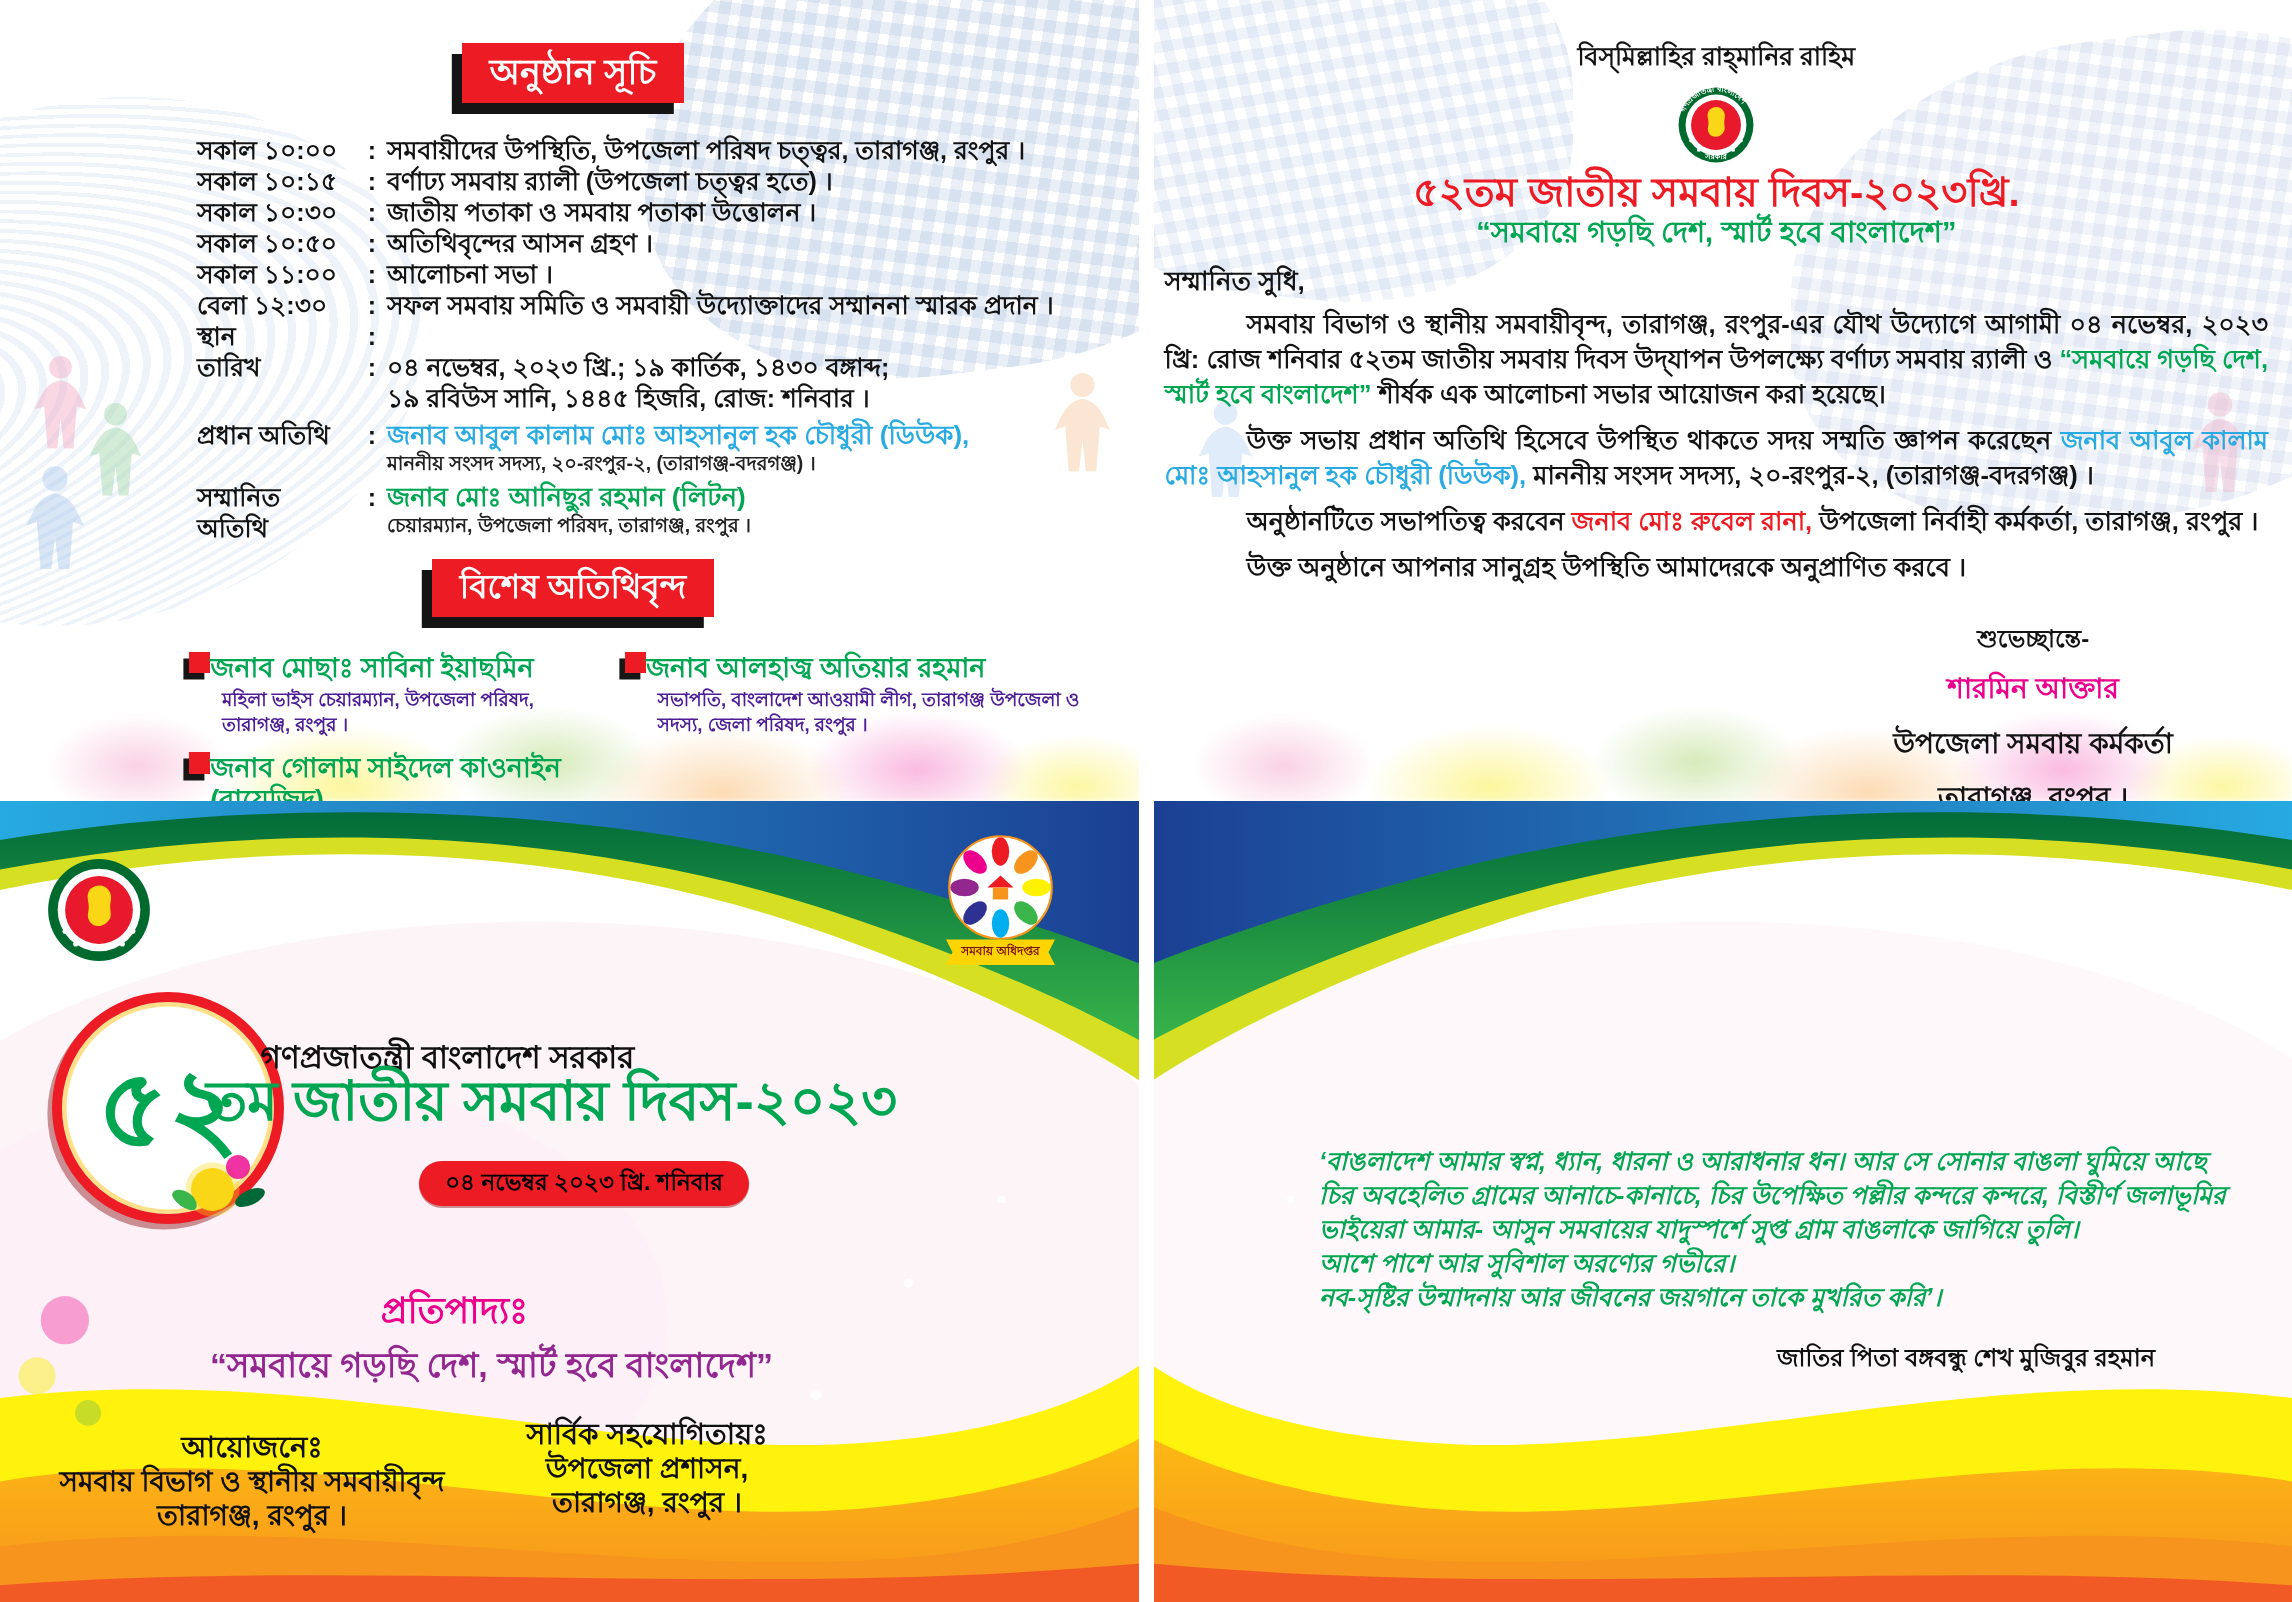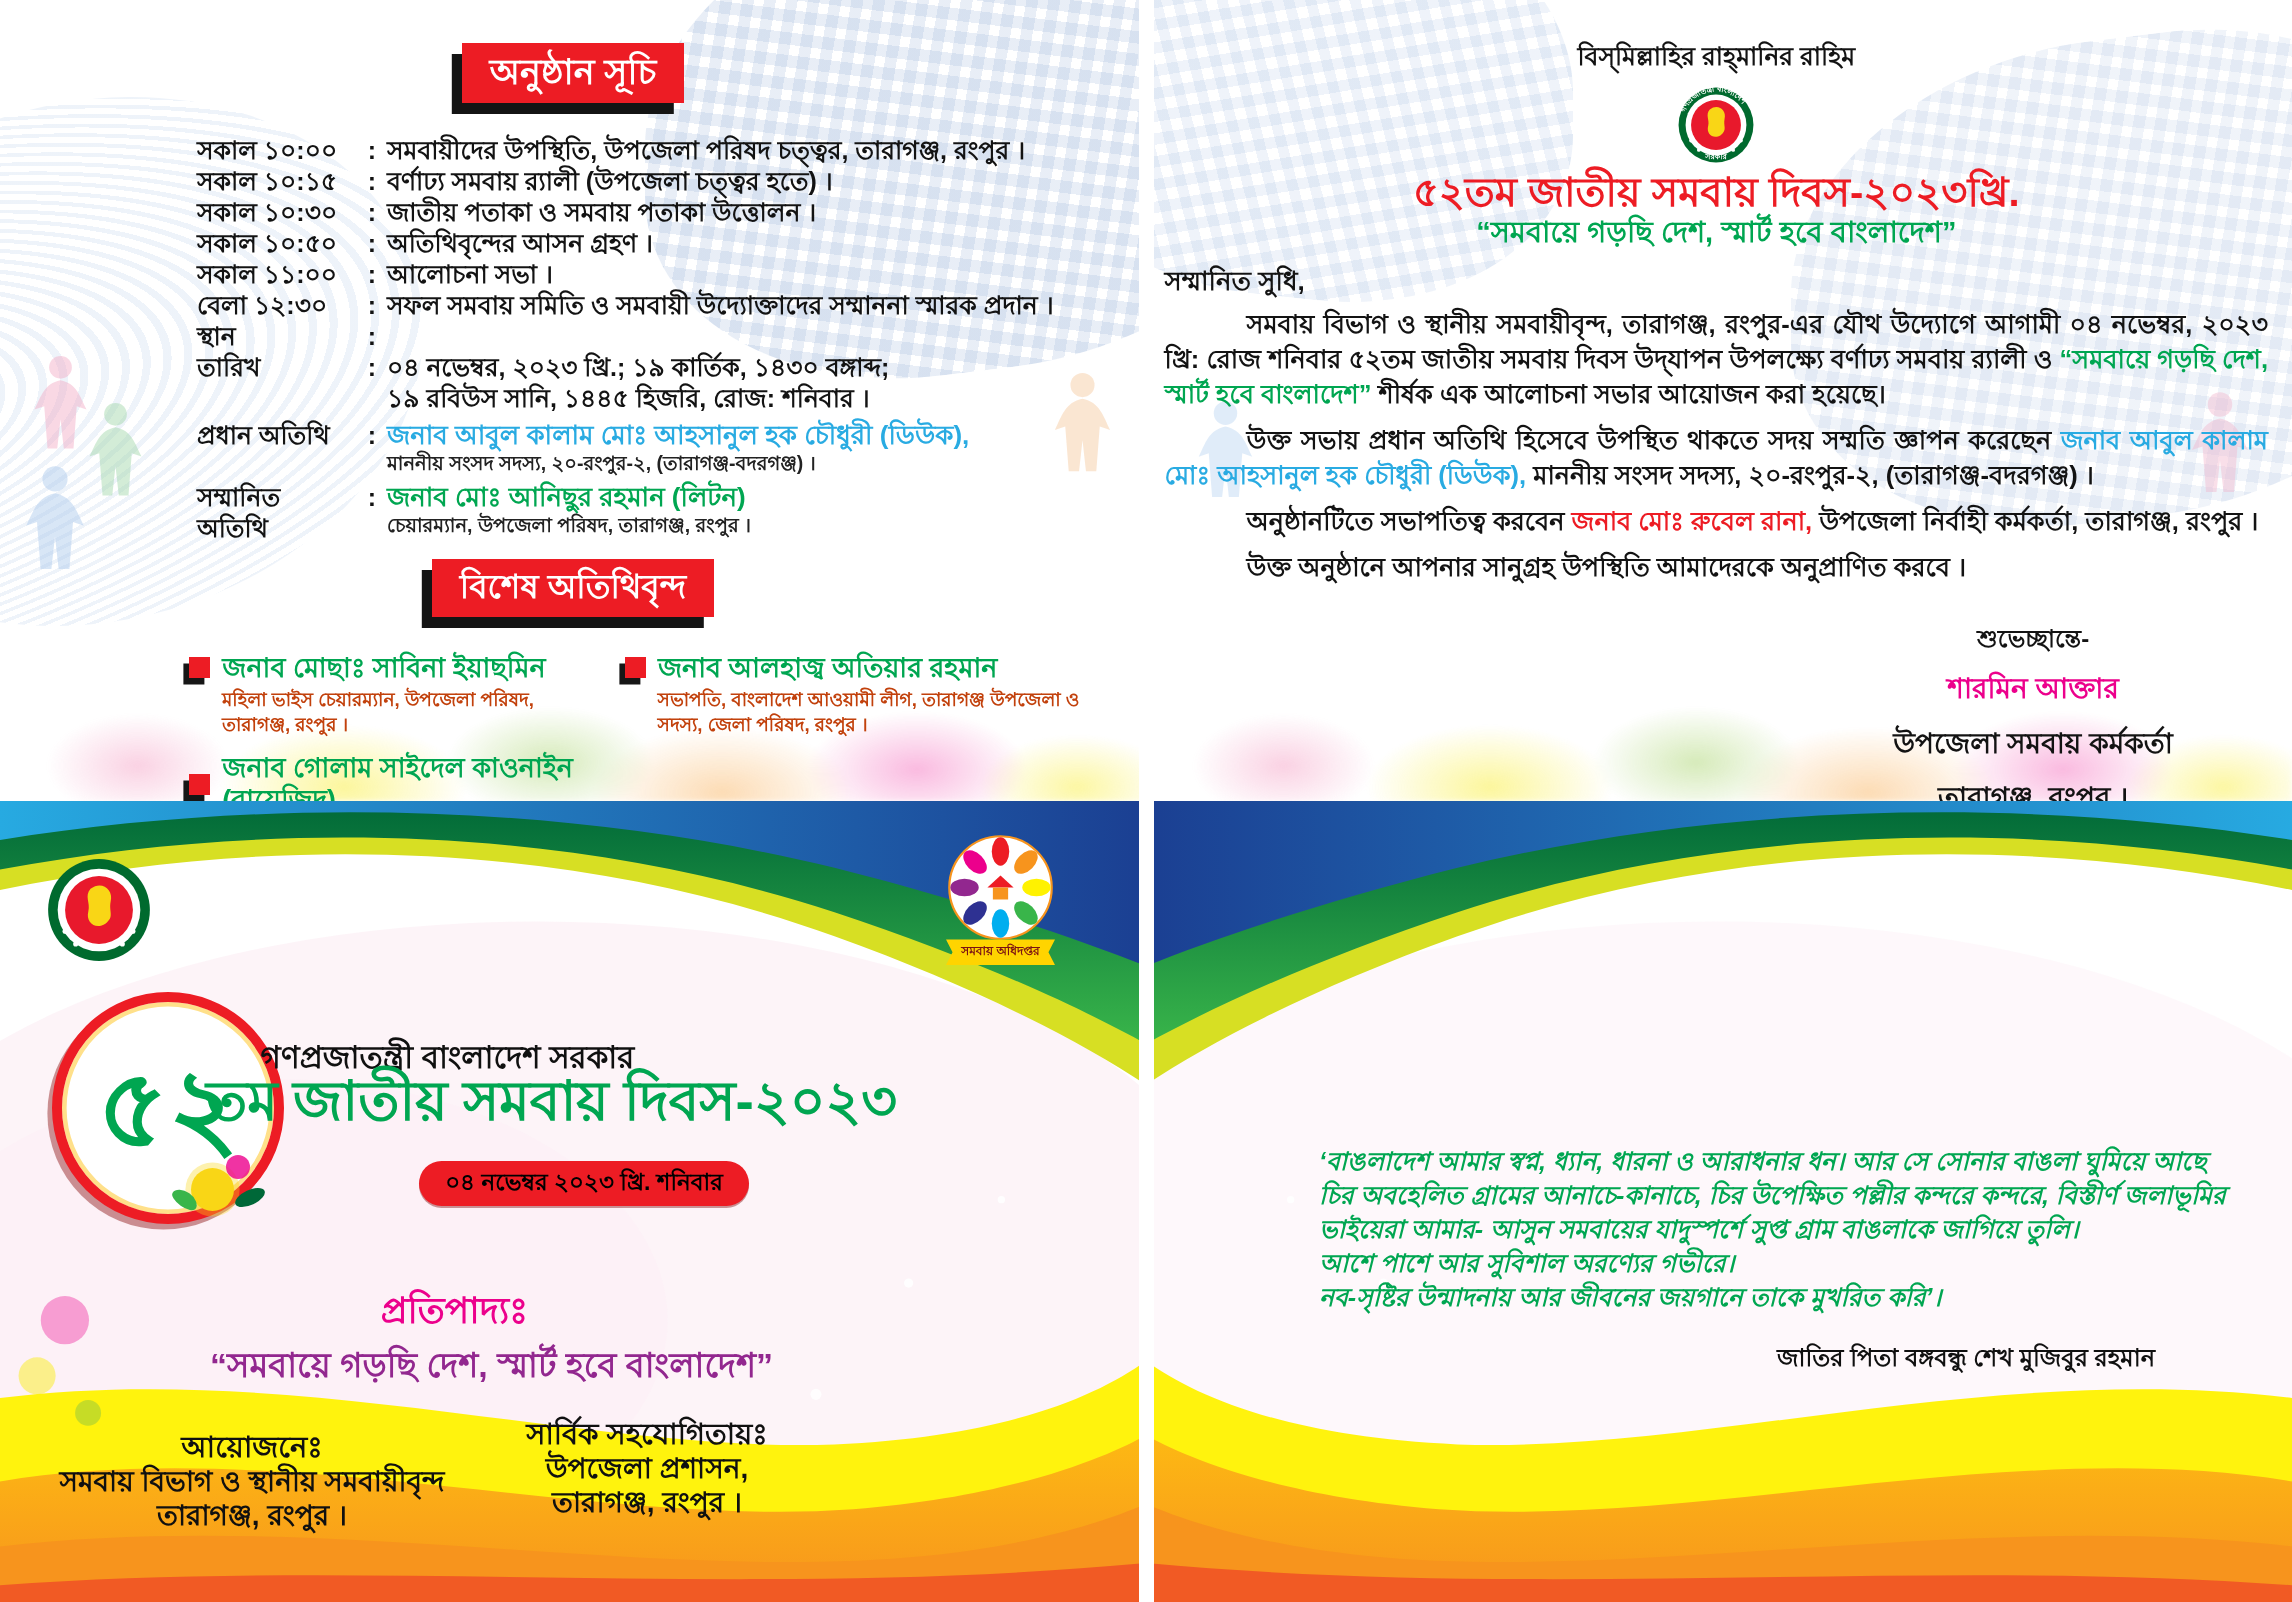--- a/index.html
+++ b/index.html
@@ -47,23 +47,23 @@
   .srow .col{width:30px;flex:none;text-align:center;}
   .srow .txt{flex:1;}
   .bold-txt{font-weight:800;}
   .guest-name-cyan{color:#29abe2;font-weight:800;font-size:26px;}
   .guest-name-green{color:#00a651;font-weight:800;font-size:26px;}
   .sub-role{font-size:19.5px;line-height:25px;font-weight:600;color:#222;}
   .mt6{margin-top:5.6px;}
   .guests{position:relative;display:flex;margin:35px 7.4px 0 189px;gap:18.6px;z-index:3;}
   .gcol-l{width:417px;flex:none;}
   .gcol-r{width:464px;flex:none;}
-  .gname{display:flex;align-items:center;gap:12px;font-size:27px;line-height:32px;font-weight:800;color:#00a651;}
+  .gname{display:flex;align-items:flex-start;font-size:27px;line-height:32px;font-weight:800;color:#00a651;}
   .bullet{width:21.3px;height:21.3px;background:#ed1c24;box-shadow:-5.6px 6.5px 0 #161616;flex:none;}
-  .grole{font-size:18.6px;line-height:25px;font-weight:600;color:#c2410c;margin:3.7px 0 15px 33px;}
+  .grole{font-size:18.6px;line-height:25px;font-weight:600;color:#4c1d95;margin:3.7px 0 15px 33px;}
 
   
   .inv{position:relative;height:100%;padding:0 24px 0 18.6px;z-index:3;box-sizing:border-box;}
   .bismillah{text-align:center;margin-top:37px;font-size:25px;font-weight:600;}
   .seal-wrap{text-align:center;margin-top:5.6px;}
   .seal{display:inline-block;width:78px;height:78px;}
   .inv-title{text-align:center;color:#ed1c24;font-weight:800;font-size:40px;line-height:45px;margin-top:3.7px;}
   .inv-slogan{text-align:center;color:#00a651;font-weight:800;font-size:29px;line-height:35px;}
   .salutation{font-size:26px;font-weight:700;margin-top:11px;}
   .para{font-size:25.5px;line-height:35px;text-align:justify;text-indent:82px;font-weight:600;margin:1.9px 0 0 0;}

